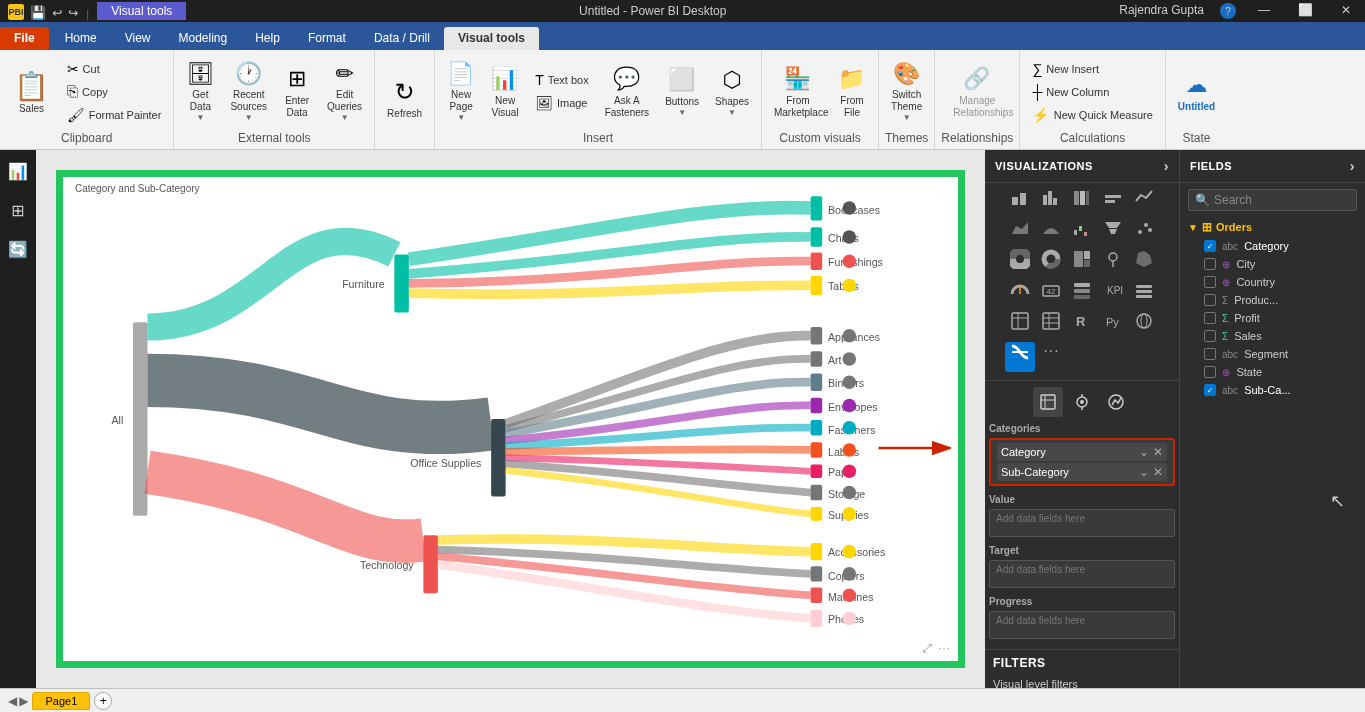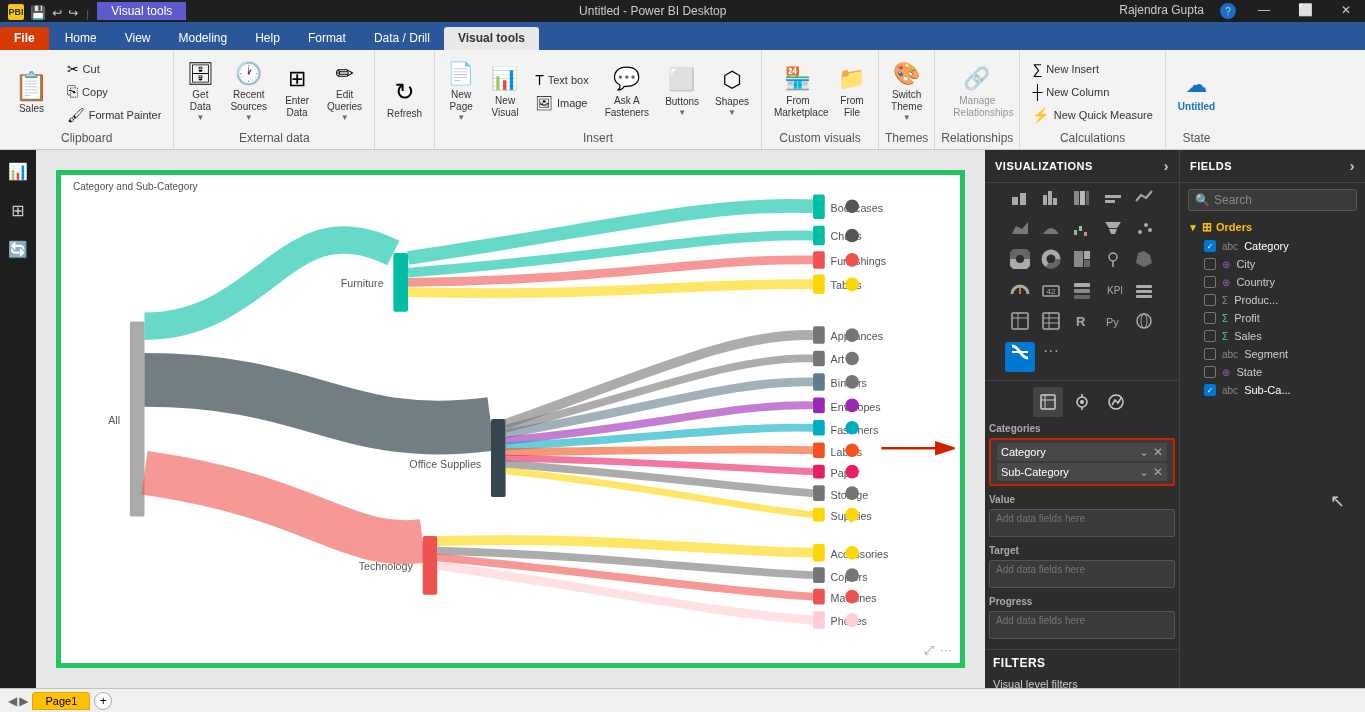--- a/index.html
+++ b/index.html
@@ -139,21 +139,21 @@
     
     .canvas-area {
       flex: 1;
       background: #e8e8e8;
       position: relative;
       overflow: hidden;
     }
     .canvas-inner {
       margin: 20px;
       background: #fff;
-      border: 5px solid #22c55e;
+      border: 7px solid #22c55e;
       position: relative;
       height: calc(100% - 40px);
       overflow: hidden;
     }
     .canvas-title {
       font-size: 10px;
       color: #555;
       padding: 4px 8px;
       position: absolute;
       top: 2px;
@@ -466,21 +466,21 @@
         <div class="ribbon-btn-label">Enter
 Data</div>
       </div>
       <div class="ribbon-btn">
         <div class="ribbon-btn-icon" style="font-size:22px;">✏</div>
         <div class="ribbon-btn-label">Edit
 Queries</div>
         <div style="font-size:8px;color:#666;">▼</div>
       </div>
     </div>
-    <div class="ribbon-section-label">External data</div>
+    <div class="ribbon-section-label">External tools</div>
   </div>
 
   <div class="ribbon-section">
     <div class="ribbon-section-content">
       <div class="ribbon-btn">
         <div class="ribbon-btn-icon" style="font-size:24px;">↻</div>
         <div class="ribbon-btn-label">Refresh</div>
       </div>
     </div>
     <div class="ribbon-section-label"> </div>

